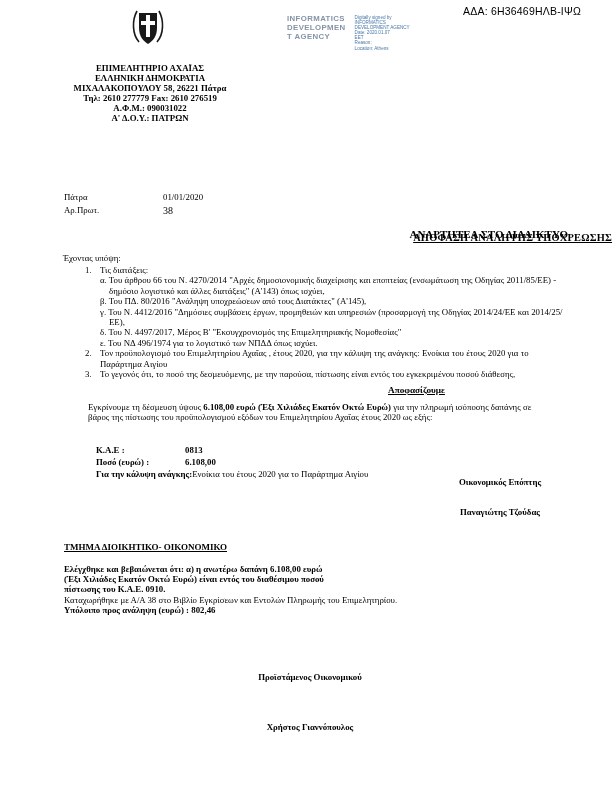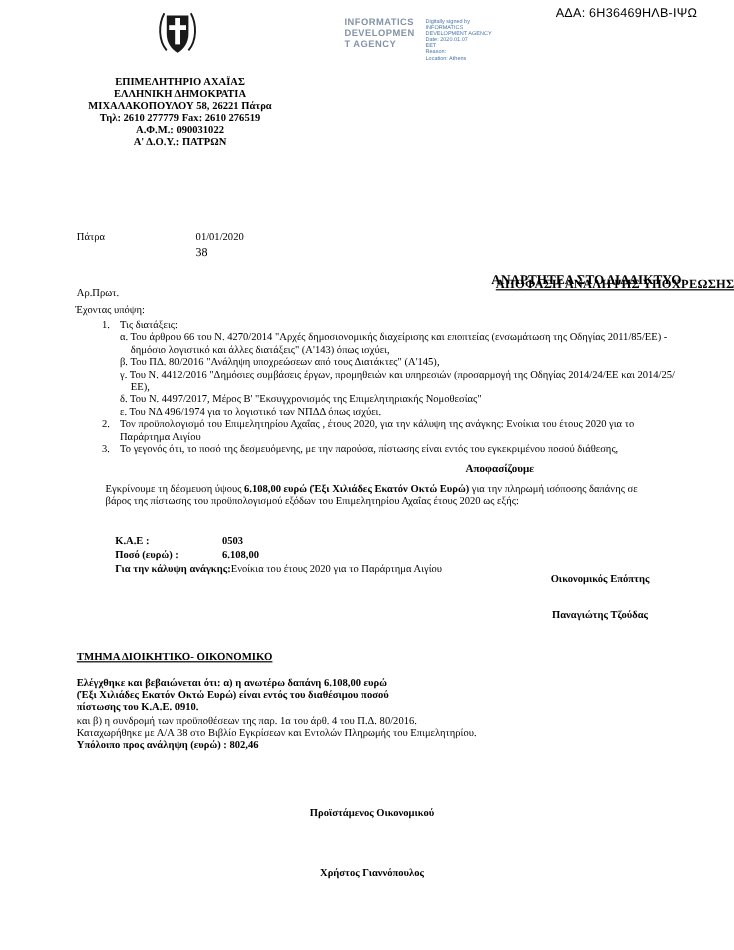--- a/index.html
+++ b/index.html
@@ -11,30 +11,30 @@
   .b{font-weight:bold;}
   .ada{top:5px;right:31px;font-family:"Liberation Sans","DejaVu Sans",sans-serif;font-size:10.5px;letter-spacing:.2px;margin-left:29px;}
   .emblem{top:8px;left:130px;width:36px;height:40px;}
   .stamp{top:15px;left:287px;display:flex;align-items:flex-start;}
   .stamp-agency{font-family:"Liberation Sans","DejaVu Sans",sans-serif;font-size:7.8px;font-weight:bold;color:#8494a8;line-height:8.8px;letter-spacing:.4px;}
   .stamp-details{margin-left:9px;font-family:"Liberation Sans","DejaVu Sans",sans-serif;font-size:4.6px;color:#4a78a8;line-height:5.1px;}
   .letterhead{top:63px;left:40px;width:220px;text-align:center;font-weight:bold;font-size:8.8px;line-height:10.1px;}
   .m-city{top:192px;left:64px;font-size:8.8px;}
   .m-date{top:192px;left:163px;font-size:8.8px;}
   .m-post{top:192px;right:44px;font-size:11px;font-weight:bold;margin-top:36px;}
-  .m-prot{top:205px;left:64px;font-size:8.8px;margin-top:34px;}
+  .m-prot{top:205px;left:64px;font-size:8.8px;}
   .m-protnum{top:205px;left:163px;font-size:10px;}
   .title{top:232px;left:0;width:612px;text-align:right;font-size:10.4px;font-weight:bold;text-decoration:underline;letter-spacing:.2px;}
   .exontas{top:253px;left:63px;font-size:8.8px;}
   .list{top:265px;left:85px;width:478px;font-size:8.8px;line-height:10.4px;}
   .li{display:flex;}
   .num{width:15px;flex:none;}
   .li-body{flex:1;}
   .sub{padding-left:9px;text-indent:-9px;}
-  .decide{top:385px;left:388px;font-size:9.2px;font-weight:bold;}
+  .decide{top:385px;left:388px;font-size:9.2px;font-weight:bold;text-decoration:underline;}
   .approve{top:402px;left:88px;width:464px;font-size:8.8px;line-height:10.4px;}
   .alloc{top:445px;left:96px;font-size:8.8px;}
   .alloc-row{height:12px;white-space:nowrap;}
   .alloc-label{display:inline-block;min-width:89px;font-weight:bold;}
   .sup-title{top:477px;left:425px;width:150px;text-align:center;font-size:8.8px;font-weight:bold;}
   .sup-name{top:507px;left:425px;width:150px;text-align:center;font-size:8.8px;font-weight:bold;}
   .dept-h{top:542px;left:64px;font-size:9px;font-weight:bold;text-decoration:underline;}
   .dept{top:564px;left:64px;width:345px;font-size:8.8px;line-height:10.2px;}
   .head-title{top:672px;left:225px;width:170px;text-align:center;font-size:8.8px;font-weight:bold;}
   .head-name{top:702px;left:225px;width:170px;text-align:center;font-size:8.8px;font-weight:bold;margin-top:20px;}
@@ -111,38 +111,37 @@
     <div class="li-body">Το γεγονός ότι, το ποσό της δεσμευόμενης, με την παρούσα, πίστωσης είναι εντός του εγκεκριμένου ποσού διάθεσης,</div>
   </div>
 </div>
 
 <div class="abs decide">Αποφασίζουμε</div>
 
 <div class="abs approve"><span>Εγκρίνουμε τη δέσμευση ύψους </span><span class="b">6.108,00 ευρώ (Έξι Χιλιάδες Εκατόν Οκτώ Ευρώ)</span><span> για την πληρωμή ισόποσης δαπάνης σε βάρος της πίστωσης του προϋπολογισμού εξόδων του Επιμελητηρίου Αχαΐας έτους 2020 ως εξής:</span></div>
 
 <div class="abs alloc">
   <div class="alloc-row">
-    <span class="alloc-label">Κ.Α.Ε :</span><span class="b">0503</span>
+    <span class="alloc-label">Κ.Α.Ε :</span><span class="b">0813</span>
   </div>
   <div class="alloc-row">
     <span class="alloc-label">Ποσό (ευρώ) :</span><span class="b">6.108,00</span>
   </div>
   <div class="alloc-row">
     <span class="alloc-label">Για την κάλυψη ανάγκης:</span><span>Ενοίκια του έτους 2020 για το Παράρτημα Αιγίου</span>
   </div>
 </div>
 
 <div class="abs sup-title">Οικονομικός Επόπτης</div>
 <div class="abs sup-name">Παναγιώτης Τζούδας</div>
 
 <div class="abs dept-h">ΤΜΗΜΑ ΔΙΟΙΚΗΤΙΚΟ- ΟΙΚΟΝΟΜΙΚΟ</div>
 
 <div class="abs dept">
   <div class="b">Ελέγχθηκε και βεβαιώνεται ότι: α) η ανωτέρω δαπάνη 6.108,00 ευρώ</div>
   <div class="b">(Έξι Χιλιάδες Εκατόν Οκτώ Ευρώ) είναι εντός του διαθέσιμου ποσού</div>
   <div class="b">πίστωσης του Κ.Α.Ε. 0910.</div>
-  <div>και β) η συνδρομή των προϋποθέσεων της παρ. 1α του άρθ. 4 του Π.Δ. 80/2016.</div>
   <div>Καταχωρήθηκε με Α/Α 38 στο Βιβλίο Εγκρίσεων και Εντολών Πληρωμής του Επιμελητηρίου.</div>
   <div class="b">Υπόλοιπο προς ανάληψη (ευρώ) :  802,46</div>
 </div>
 
 <div class="abs head-title">Προϊστάμενος Οικονομικού</div>
 <div class="abs head-name">Χρήστος Γιαννόπουλος</div>
 
 </body></html>

